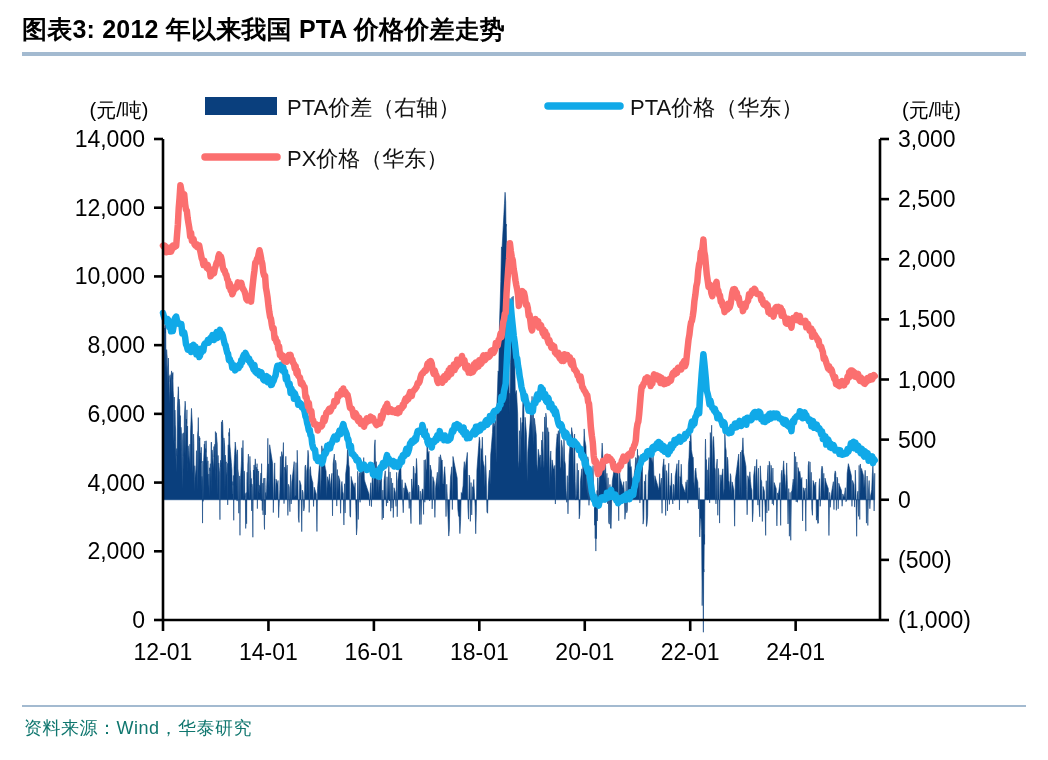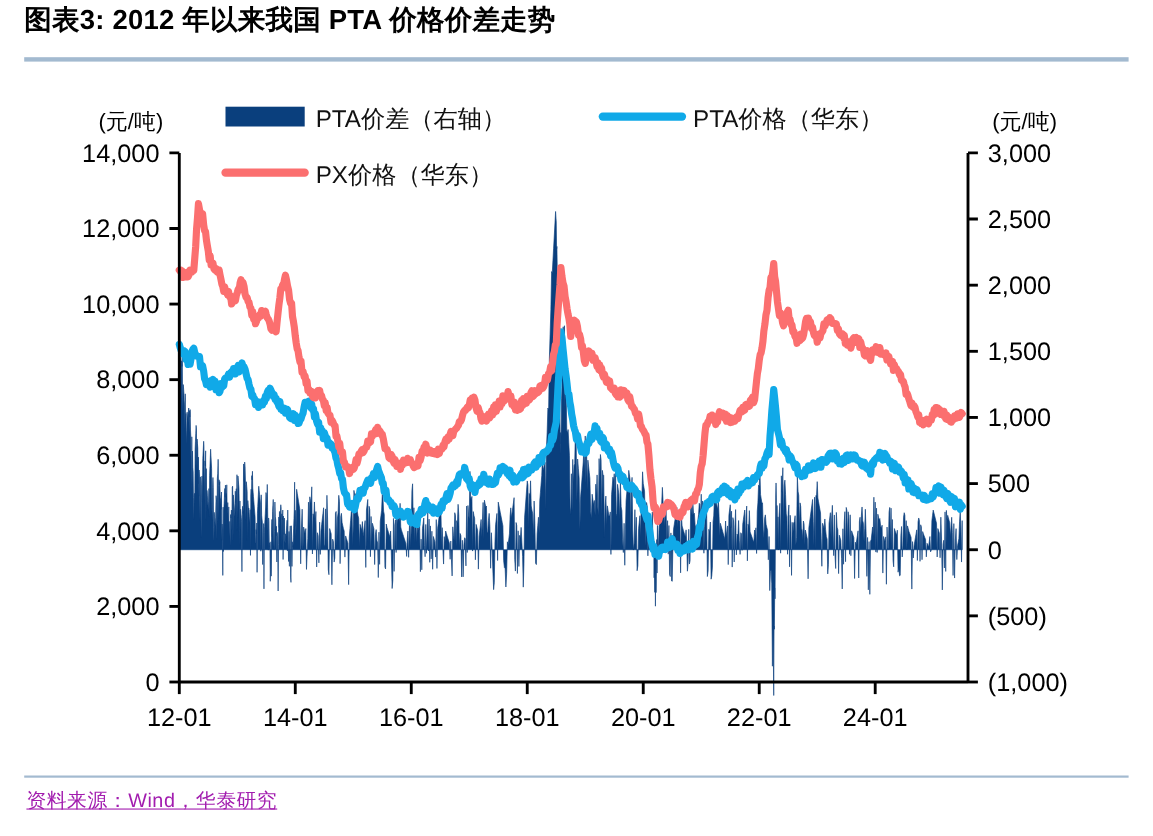--- a/index.html
+++ b/index.html
@@ -2,38 +2,38 @@
 <html><head>
 <meta charset="utf-8">
 <style>
   html,body{margin:0;padding:0;}
   body{
     width:1048px;height:760px;background:#ffffff;
     font-family:"Liberation Sans","DejaVu Sans",sans-serif;
     overflow:hidden;position:relative;
   }
   #figure{position:absolute;left:0;top:0;width:1048px;height:760px;}
-  .title-row{position:absolute;left:22px;top:1px;width:1000px;height:36px;}
+  .title-row{position:absolute;left:22px;top:12px;width:1000px;height:36px;}
   .fig-title{
     font-size:25px;font-weight:bold;color:#000000;white-space:nowrap;
     letter-spacing:.2px;line-height:34px;
   }
   .title-rule{
     position:absolute;left:22px;top:52px;width:1004px;height:4px;
     background:#a3bad0;
   }
   .footer-rule{
     position:absolute;left:22px;top:705px;width:1004px;height:2px;
     background:#a3bad0;
   }
   .source{
     position:absolute;left:24px;top:716px;
     font-size:18px;color:#5b6b7c;white-space:nowrap;letter-spacing:.5px;
   }
-  .source .src-label{color:#a21caf;text-decoration:underline;}
+  .source .src-label{color:#0f766e;}
   .chart-area{position:absolute;left:0;top:60px;width:1048px;height:640px;}
   svg{display:block;}
   .axis-line{stroke:#000000;stroke-width:2.6;fill:none;}
   .tick-line{stroke:#000000;stroke-width:2.6;}
   .tick-label{font-size:23px;fill:#000000;font-family:"Liberation Sans","DejaVu Sans",sans-serif;}
   .tick-label.left{text-anchor:end;}
   .tick-label.right{text-anchor:start;}
   .tick-label.bottom{text-anchor:middle;}
   .unit-label{font-size:20px;fill:#000000;}
   .legend-text{font-size:22px;fill:#111111;}

